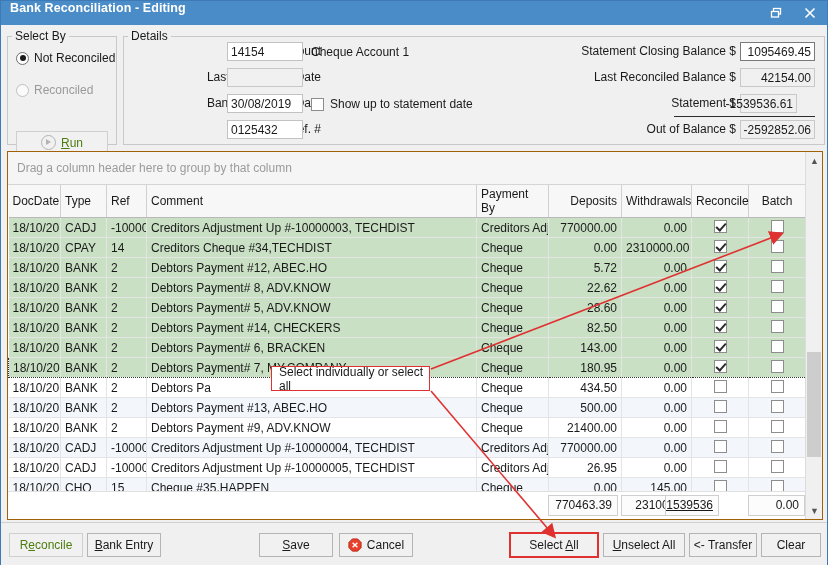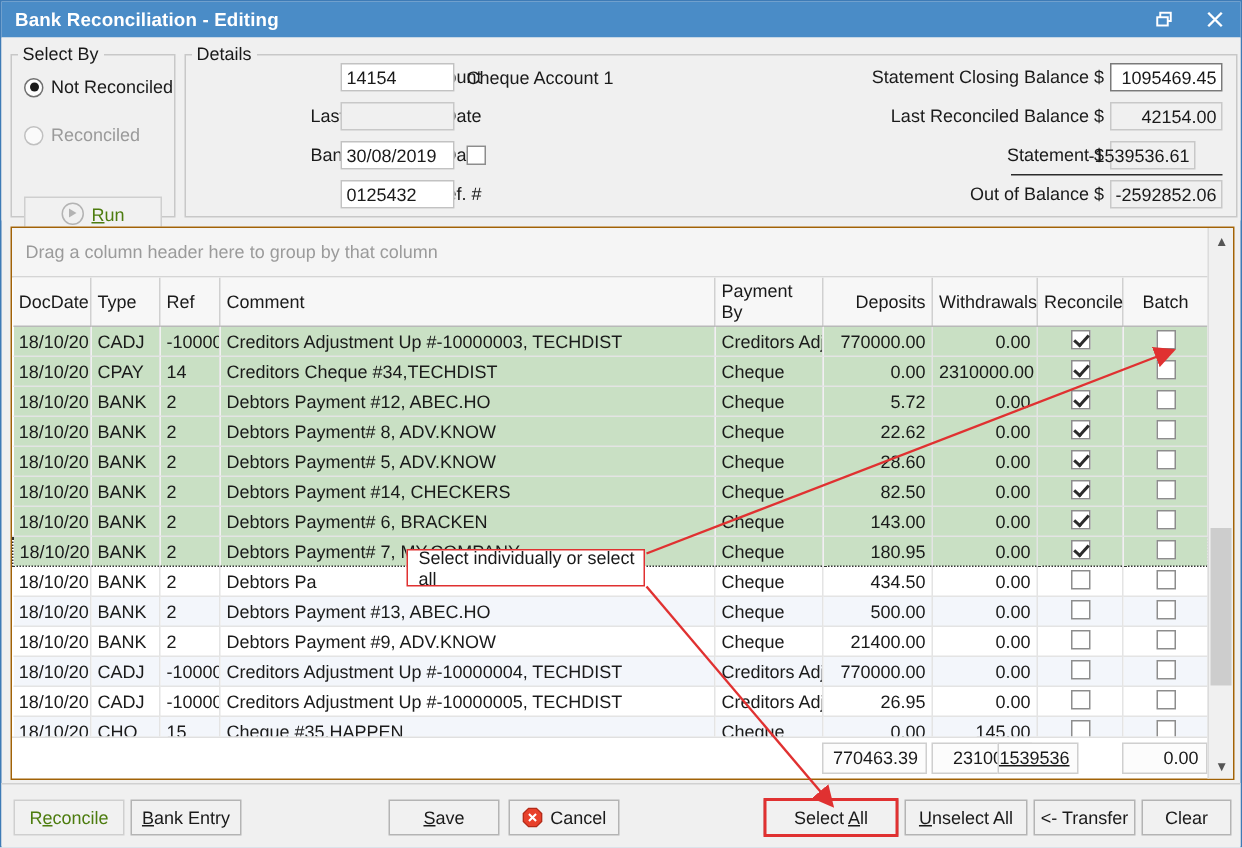--- a/index.html
+++ b/index.html
@@ -6,21 +6,21 @@
   body{
     width:828px;height:565px;
     background:#f0f0f0;
     font-family:"Liberation Sans",sans-serif;
     font-size:12px;color:#1a1a1a;
     overflow:hidden;
   }
   .window{position:relative;width:828px;height:565px;box-sizing:border-box;border:1px solid #3e7bb6;background:#f0f0f0;}
 
   
-  .titlebar{height:24px;background:#4a8cc7;display:flex;align-items:center;padding:0 0 0 9px;box-sizing:border-box;}
+  .titlebar{height:24px;background:#4a8cc7;display:flex;padding:0 0 0 9px;box-sizing:border-box;}
   .title-text{color:#ffffff;font-size:12.5px;font-weight:bold;letter-spacing:.1px;}
   .title-btns{margin-left:auto;display:flex;height:24px;}
   .title-btn{width:34px;height:24px;display:flex;align-items:center;justify-content:center;color:#fff;}
   .title-btn svg{display:block;}
 
   
   .toppanel{position:relative;height:122px;background:#f0f0f0;box-sizing:border-box;}
 
   fieldset.grp{position:absolute;margin:0;padding:0;border:1px solid #c8c8c8;background:transparent;}
   fieldset.grp > legend{padding:0 3px;font-size:12px;color:#1a1a1a;margin-left:4px;}
@@ -174,20 +174,21 @@
 
     <div class="fld-row" style="left:132px;top:71px;width:188px;justify-content:flex-end;">
       <span class="fld-label">Bank Statement Date</span>
     </div>
     <div class="txtbox" style="position:absolute;left:226px;top:69px;width:76px;">
       <span>30/08/2019</span>
     </div>
 
     <div style="position:absolute;left:310px;top:72px;display:flex;align-items:center;gap:6px;">
       <span class="chk"></span>
+      <span class="plaintext">Show up to statement date</span>
     </div>
 
     <div class="fld-row" style="left:132px;top:97px;width:188px;justify-content:flex-end;">
       <span class="fld-label">Statement Ref. #</span>
     </div>
     <div class="txtbox" style="position:absolute;left:226px;top:95px;width:76px;">
       <span>0125432</span>
     </div>
 
     <div class="fld-row" style="left:520px;top:19px;width:215px;justify-content:flex-end;">

